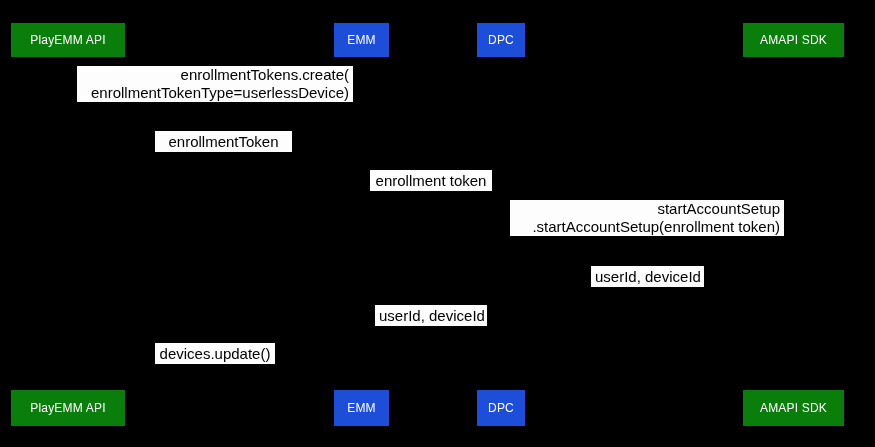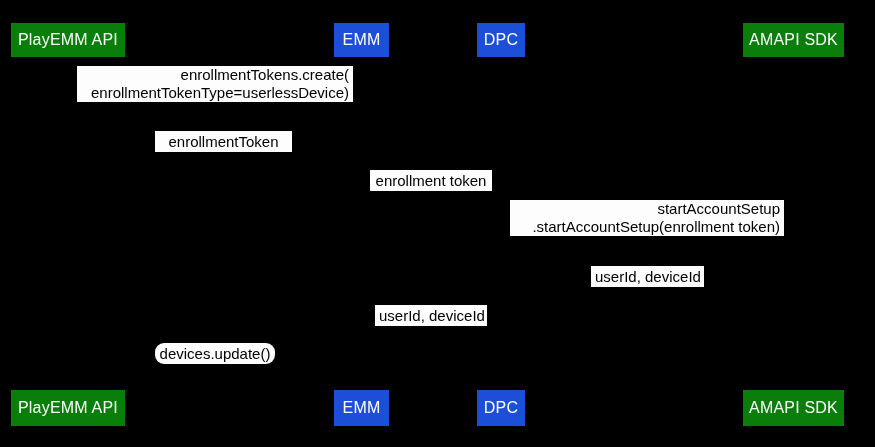--- a/index.html
+++ b/index.html
@@ -1,21 +1,21 @@
 <!DOCTYPE html>
 <html><head>
 <meta charset="utf-8">
 <style>
   html,body{margin:0;padding:0;background:#000;}
   body{width:875px;height:447px;overflow:hidden;font-family:"Liberation Sans",sans-serif;}
   .canvas{position:relative;width:875px;height:447px;background:#000000;}
   .actor{
     position:absolute;height:34px;
     display:flex;align-items:center;justify-content:center;
-    color:#ffffff;font-size:16px;letter-spacing:0.2px;
+    color:#ffffff;font-size:12px;letter-spacing:0.2px;
   }
   .actor.green{background:#0a7e0a;}
   .actor.blue{background:#1d4ed8;}
   .actor.bottom{height:36px;}
   .msg{
     position:absolute;background:#fdfdfd;color:#000000;
     font-size:15px;text-align:center;box-sizing:border-box;
     padding:1px 4px;
   }
   .msg .line{display:block;white-space:nowrap;line-height:19px;}
@@ -59,21 +59,21 @@
   </div>
 
   <div class="msg" style="left:591px;top:266px;width:113px;">
     <span class="line">userId, deviceId</span>
   </div>
 
   <div class="msg" style="left:375px;top:305px;width:112px;">
     <span class="line">userId, deviceId</span>
   </div>
 
-  <div class="msg" style="left:155px;top:343px;width:120px;border-radius:9px;">
+  <div class="msg" style="left:155px;top:343px;width:120px;">
     <span class="line">devices.update()</span>
   </div>
 
   <div class="actor green bottom" style="left:11px;top:390px;width:114px;">
     <span>PlayEMM API</span>
   </div>
   <div class="actor blue bottom" style="left:334px;top:390px;width:55px;">
     <span>EMM</span>
   </div>
   <div class="actor blue bottom" style="left:477px;top:390px;width:48px;">

